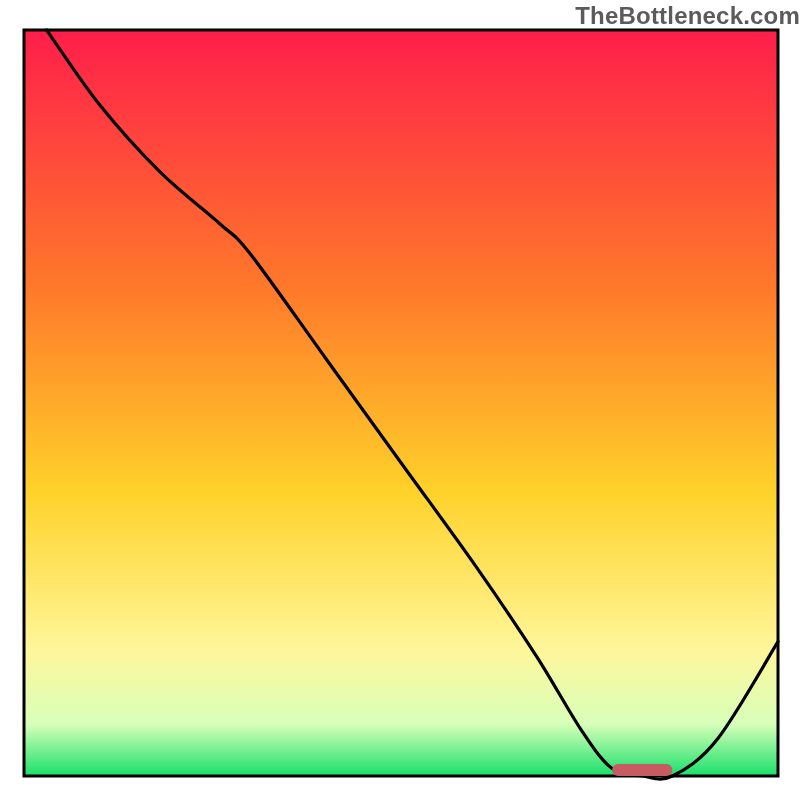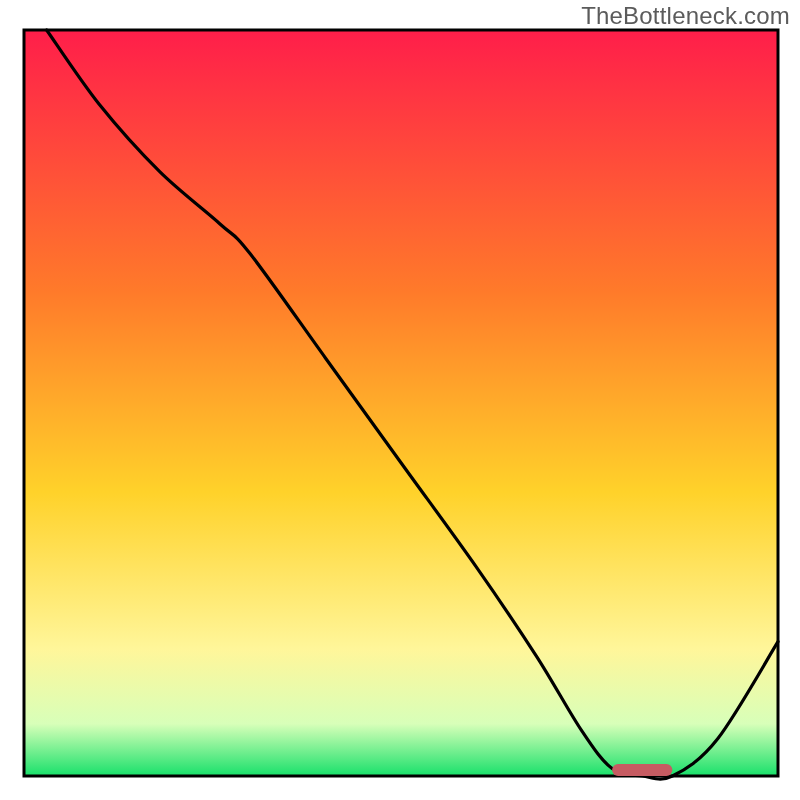--- a/index.html
+++ b/index.html
@@ -5,24 +5,24 @@
   * { margin: 0; padding: 0; box-sizing: border-box; }
   html, body { width: 800px; height: 800px; overflow: hidden; background: #fff; }
   .stage {
     position: relative;
     width: 800px;
     height: 800px;
   }
   .watermark {
     position: absolute;
     top: 2px;
-    right: 10px;
+    right: 0;
     font-family: Arial, Helvetica, sans-serif;
     font-size: 24px;
-    font-weight: 400;
+    font-weight: 700;
     color: #5b5b5b;
     letter-spacing: 0.2px;
   }
   svg { display: block; }
 </style>
 </head>
 <body>
 
 <div class="stage">
   <div class="watermark">TheBottleneck.com</div>

